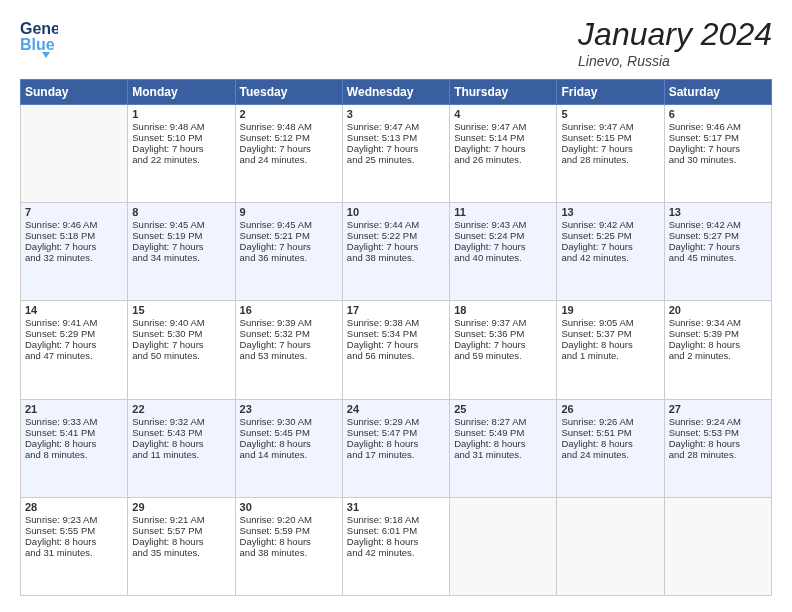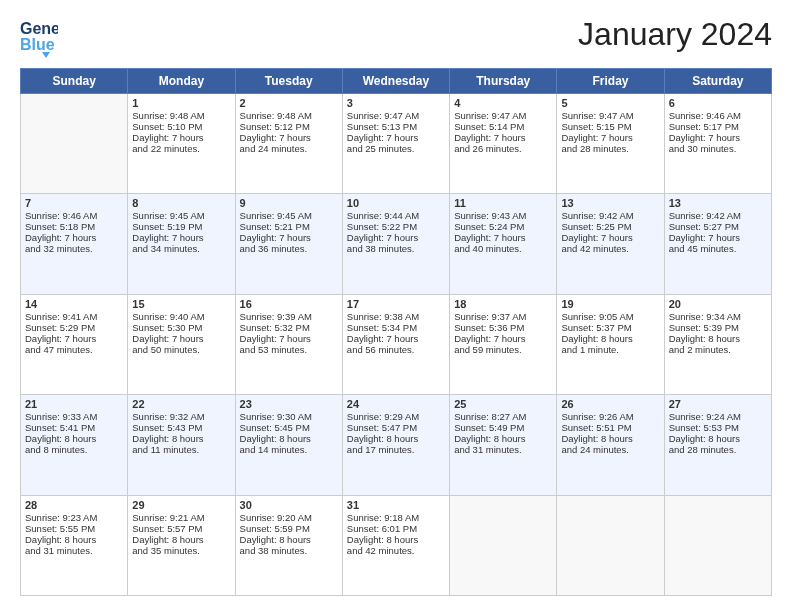--- a/index.html
+++ b/index.html
@@ -18,20 +18,21 @@
       flex-direction: column;
     }
     .header {
       display: flex;
       justify-content: space-between;
       align-items: flex-start;
       margin-bottom: 10px;
     }
     .title-block {
       text-align: left;
+      font-style: italic;
     }
     .cal-title {
       font-size: 32px;
       font-weight: normal;
       color: #222;
     }
     .cal-subtitle {
       font-size: 14px;
       color: #444;
     }
@@ -39,21 +40,21 @@
       width: 100%;
       border-collapse: collapse;
       flex: 1;
     }
     th {
       background-color: #3a5fa0;
       color: #fff;
       font-size: 12px;
       font-weight: bold;
       padding: 5px 4px;
-      text-align: center;
+      text-align: left;
       border: 1px solid #5a7fc0;
     }
     td {
       vertical-align: top;
       border: 1px solid #ccc;
       padding: 3px 4px;
       font-size: 9.5px;
       color: #333;
       background: #fff;
       width: calc(100% / 7);
@@ -83,20 +84,21 @@
   <div class="header">
     <div class="logo-container">
       <svg width="38" height="42" viewBox="0 0 38 42">
         <text x="0" y="18" font-size="16" font-weight="bold" fill="#1a3a70" font-family="Arial">General</text>
         <text x="0" y="34" font-size="16" font-weight="bold" fill="#4da6e8" font-family="Arial">Blue</text>
         <polygon points="22,36 30,36 26,42" fill="#4da6e8"></polygon>
       </svg>
     </div>
     <div class="title-block">
       <div class="cal-title">January 2024</div>
+      <div class="cal-subtitle">Linevo, Russia</div>
     </div>
   </div>
 
   <table>
     <thead>
       <tr>
         <th>Sunday</th>
         <th>Monday</th>
         <th>Tuesday</th>
         <th>Wednesday</th>

